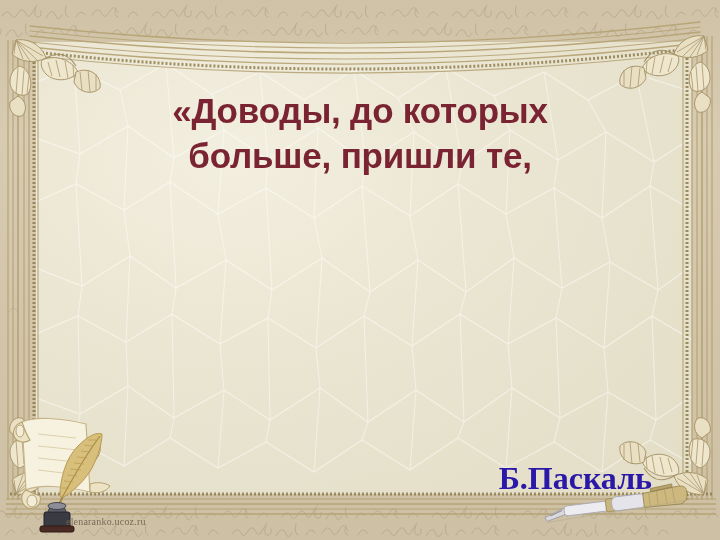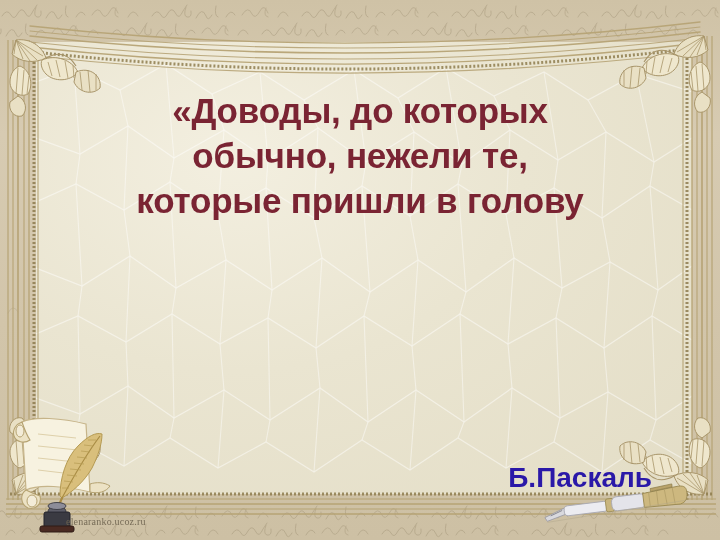--- a/index.html
+++ b/index.html
@@ -72,24 +72,25 @@
     white-space: nowrap;
   }
 
   
   .author {
     position: absolute;
     right: 68px;
     top: 455px;
     color: #2a18a8;
     font-weight: bold;
-    font-size: 28px;
+    font-size: 32px;
     line-height: 46px;
     z-index: 7;
     white-space: nowrap;
+    font-family: Liberation Serif, serif;
   }
 
   
   .art {
     position: absolute;
     pointer-events: none;
   }
   #scroll-quill { left: 4px; top: 400px; width: 140px; height: 140px; z-index: 5; }
   #fountain-pen { left: 540px; top: 483px; width: 150px; height: 46px; z-index: 5; }
 
@@ -288,21 +289,20 @@
       <path d="M110 14 L110 28 M118 13 L118 28 M126 13 L127 28 M134 12 L135 28" fill="none" stroke="#a8955f" stroke-width="0.7" opacity=".8"></path>
 
       <path d="M112 13 L134 11 L134 8 L112 10 Z" fill="#b9a36a" stroke="#8d7c4a" stroke-width="0.7"></path>
 
       <path d="M6 31 L146 26" fill="none" stroke="#b0a78c" stroke-width="0.9" opacity=".5"></path>
     </g>
   </svg>
 
   <div class="quote-block">
     <div class="quote-line">«Доводы, до которых</div>
-    <div class="quote-line">обычно, нежели те,</div>
-    <div class="quote-line">которые пришли в голову</div>
+    <div class="quote-line">больше, пришли те,</div>
   </div>
 
   <div class="author">Б.Паскаль</div>
 
   <div class="watermark">elenaranko.ucoz.ru</div>
 
 </div>
 
 </body></html>

